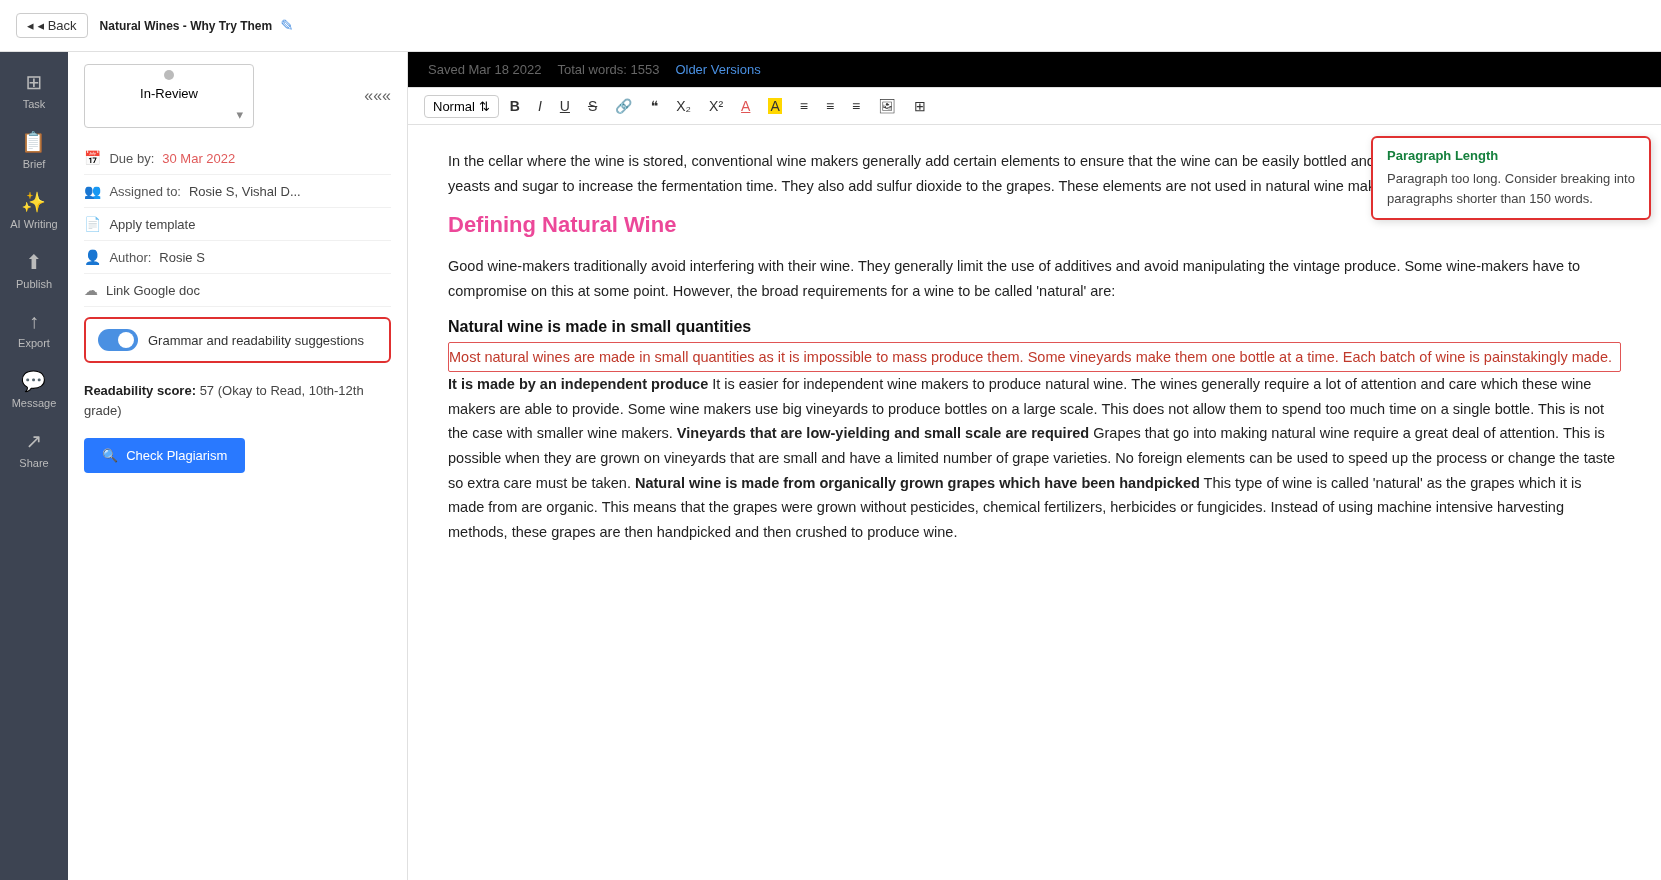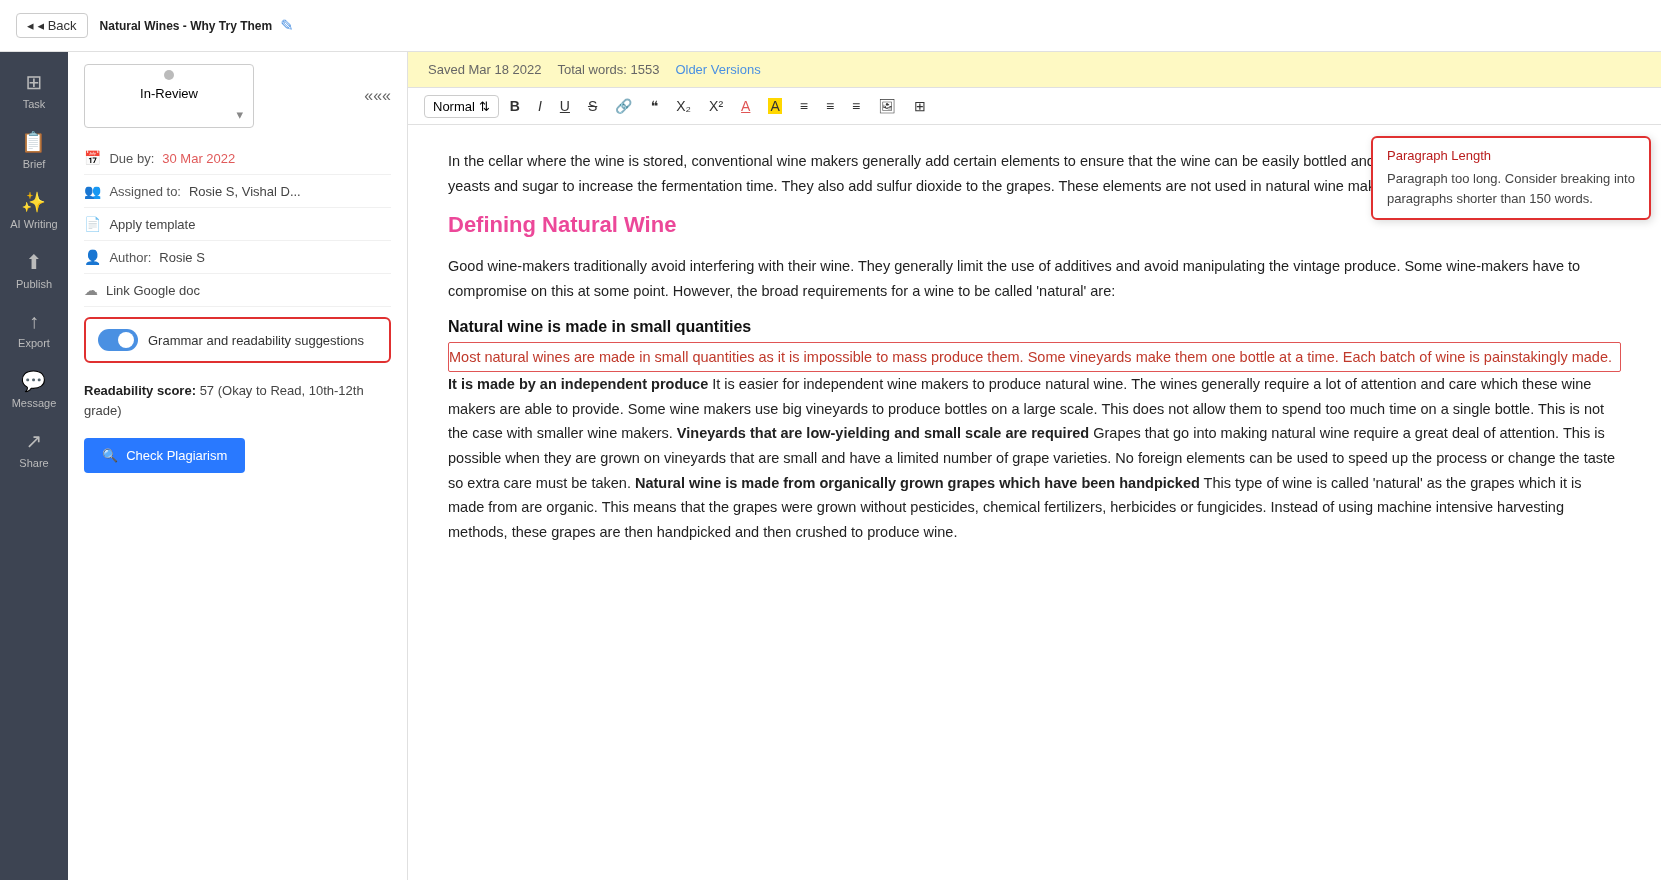--- a/index.html
+++ b/index.html
@@ -92,21 +92,21 @@
       display: flex; align-items: center; gap: 8px;
       background: #2979ff; color: #fff; border: none; border-radius: 4px;
       padding: 10px 18px; font-size: 13px; cursor: pointer; margin-top: 10px;
       width: fit-content;
     }
 
     
     .content-area { flex: 1; display: flex; flex-direction: column; overflow: hidden; }
 
     .doc-meta {
-      padding: 10px 20px; background: #fef9c3; border-bottom: 1px solid #e0e0e0;
+      padding: 10px 20px; background: #000000; border-bottom: 1px solid #e0e0e0;
       font-size: 13px; color: #666; display: flex; gap: 16px; align-items: center;
     }
     .doc-meta .older-versions { color: #4a90e2; cursor: pointer; }
 
     
     .toolbar {
       padding: 6px 16px; background: #fff; border-bottom: 1px solid #e0e0e0;
       display: flex; align-items: center; gap: 4px; flex-wrap: wrap; position: relative;
     }
     .tb-btn {
@@ -118,21 +118,21 @@
       border: 1px solid #ccc; border-radius: 4px; padding: 3px 8px;
       font-size: 13px; cursor: pointer; background: #fff;
     }
 
     
     .para-length-tooltip {
       position: absolute; top: 50px; right: -20px;
       background: #fff; border: 2px solid #e03030; border-radius: 6px;
       padding: 10px 14px; width: 280px; z-index: 100; box-shadow: 2px 2px 8px rgba(0,0,0,0.15);
     }
-    .tooltip-title { font-size: 13px; font-weight: 400; color: #b91c1c; margin-bottom: 6px; }
+    .tooltip-title { font-size: 13px; font-weight: 700; color: #15803d; margin-bottom: 6px; }
     .tooltip-body { font-size: 13px; color: #444; line-height: 1.5; }
 
     
     .doc-editor {
       flex: 1; overflow-y: auto; padding: 24px 40px; background: #fff; position: relative;
     }
     .doc-p { font-size: 14.5px; line-height: 1.7; color: #222; margin-bottom: 14px; }
     .doc-h2 { font-size: 22px; font-weight: 700; color: #ec4899; margin-bottom: 16px; margin-top: 8px; }
     .doc-h3 { font-size: 16px; font-weight: 700; color: #111; margin-bottom: 6px; margin-top: 8px; }
     .highlighted-para {

